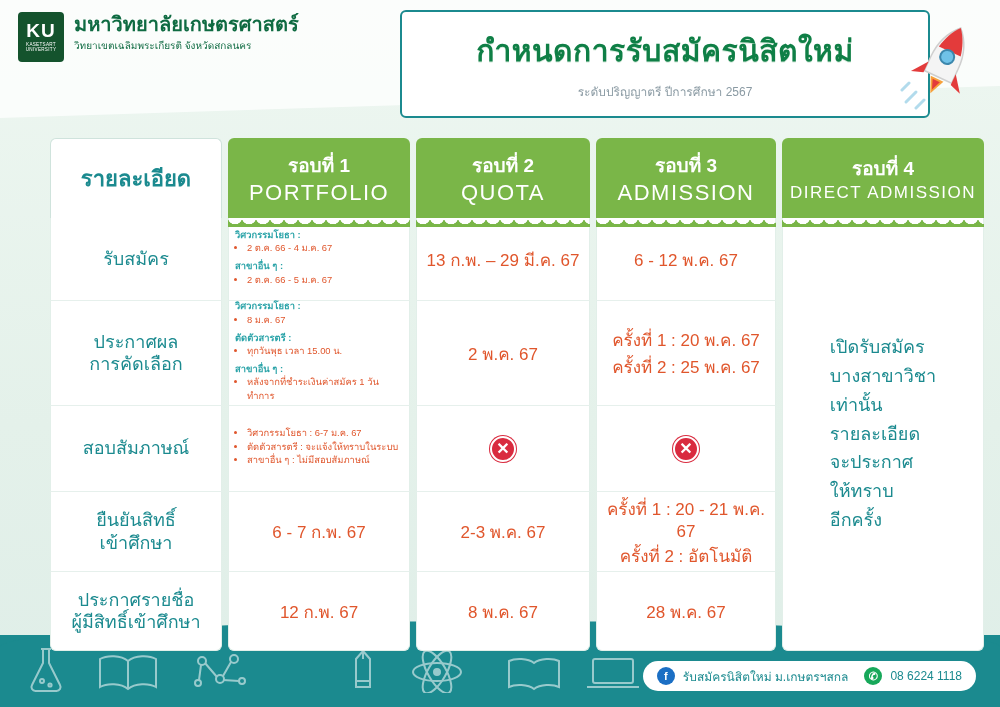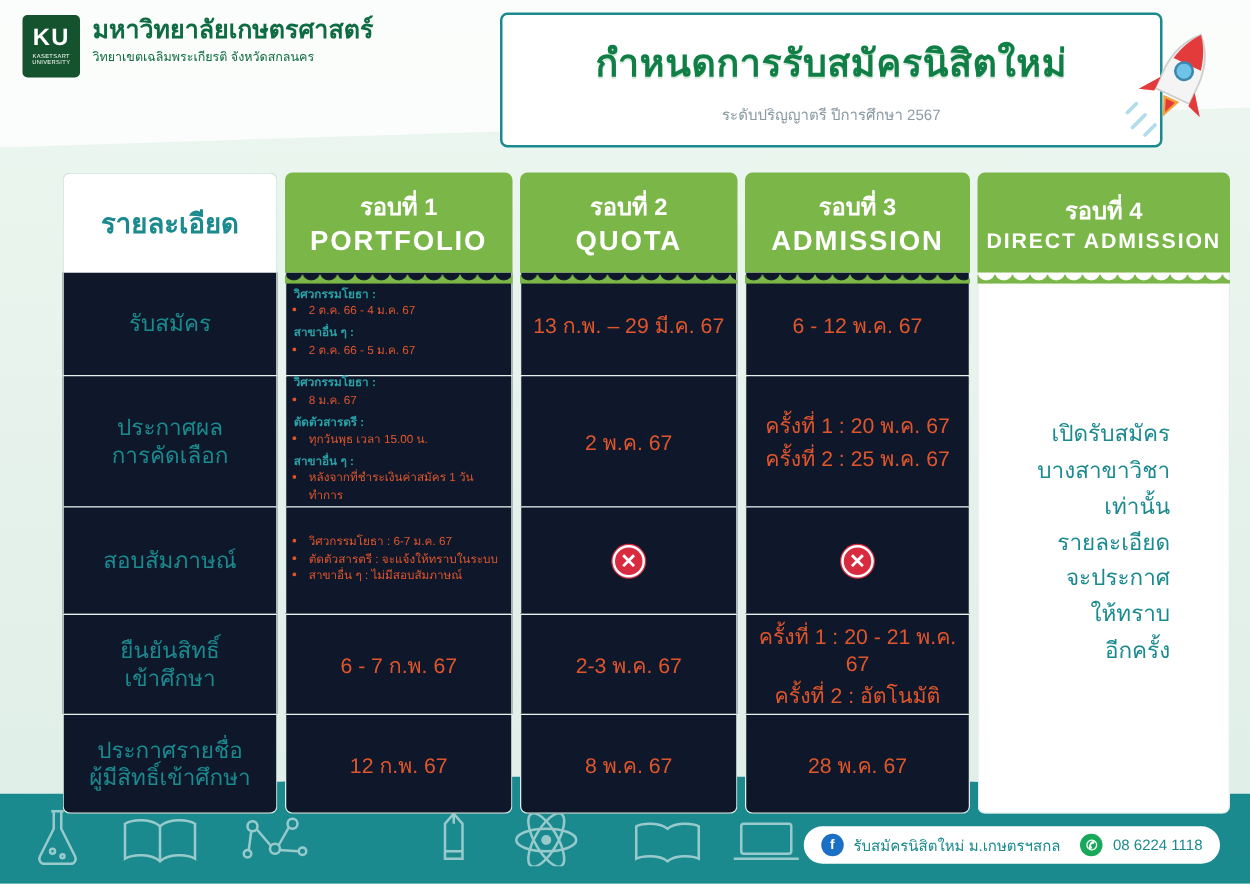--- a/index.html
+++ b/index.html
@@ -83,30 +83,30 @@
   .col{ display:flex; flex-direction:column; }
 
   .head{
     height:80px; border-radius:6px 6px 0 0;
     display:flex; flex-direction:column; align-items:center; justify-content:center;
     color:#fff; position:relative;
   }
   .head.white{ background:#fff; color:#1b8a8f; border:1px solid #cfe3dc; border-bottom:none;}
   .head.green{ background:#7ab648; }
   .head .h1{ font-size:19px; font-weight:bold; }
-  .head .h2{ font-size:22px; font-weight:bold; letter-spacing:1.5px; margin-top:0;}
+  .head .h2{ font-size:22px; font-weight:normal; letter-spacing:1.5px; margin-top:0;}
   .head.white .h1{ font-size:22px; }
   .head.green:after{
     content:""; position:absolute; left:0; right:0; bottom:-9px; height:10px;
     background:
       radial-gradient(circle at 7px 0, transparent 7px, #7ab648 7.5px) repeat-x;
     background-size:14px 10px;
   }
   .cell{
-    background:#0f172a; border-left:1px solid #e2efe9; border-right:1px solid #e2efe9;
+    background:#ffffff; border-left:1px solid #e2efe9; border-right:1px solid #e2efe9;
     display:flex; flex-direction:column; align-items:center; justify-content:center;
     text-align:center; padding:8px 6px; color:#1b8a8f;
   }
   .cell + .cell{ border-top:1px solid #e6f0ec; }
   .col .cell:last-child{ border-bottom:1px solid #e2efe9; border-radius:0 0 6px 6px; }
   .col.first .cell{ font-size:18px; line-height:1.25; }
   .col.green-head .cell{ color:#e0562c; font-size:17px; }
 
   .r1{ height:82px; }
   .r2{ height:105px; }
@@ -123,21 +123,21 @@
     width:26px; height:26px; border-radius:50%;
     background:#d92b3f; color:#fff; font-size:16px; font-weight:bold;
     display:flex; align-items:center; justify-content:center;
     border:2px solid #fff; box-shadow:0 0 0 1px #d92b3f;
   }
 
   .merged{
     flex:1; background:#fff; border:1px solid #e2efe9; border-top:none;
     border-radius:0 0 6px 6px;
     display:flex; align-items:center; justify-content:center;
-    text-align:right; color:#1b8a8f; font-size:18px; line-height:1.6;
+    text-align:left; color:#1b8a8f; font-size:18px; line-height:1.6;
     padding:10px;
   }
 
   
   .footer-pill{
     position:absolute; right:24px; bottom:16px; height:30px;
     background:#fff; border-radius:16px;
     display:flex; align-items:center; gap:8px; padding:0 14px;
     color:#1b8a8f; font-size:12px; white-space:nowrap;
   }

